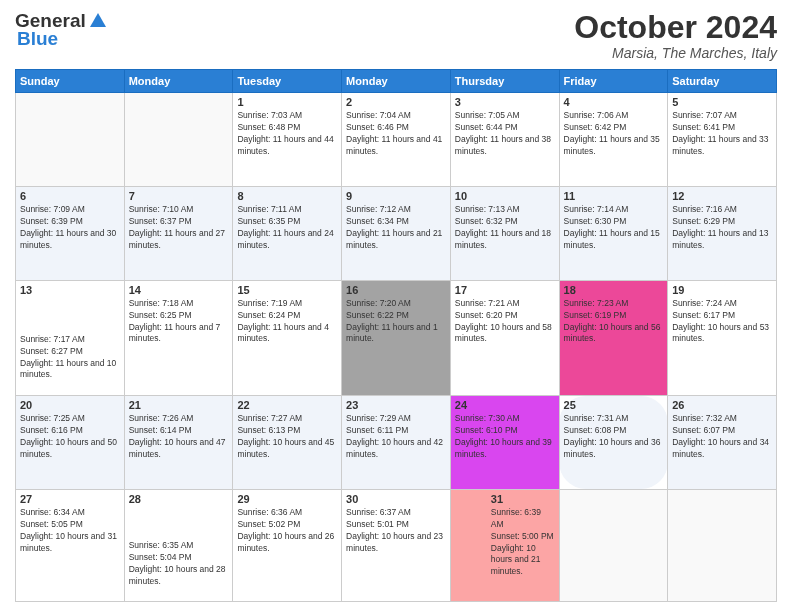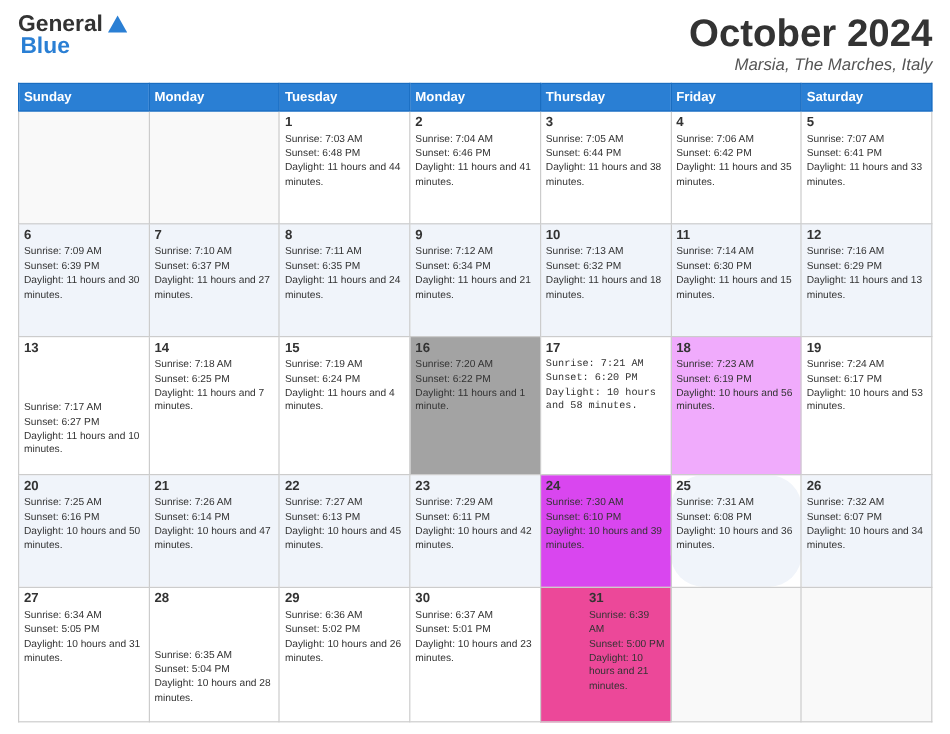--- a/index.html
+++ b/index.html
@@ -214,25 +214,25 @@
 Daylight: 11 hours and 4 minutes.</div>
           </td>
           <td style="background: #a3a3a3;">
             <span class="day-number">16</span>
             <div class="day-info" style="white-space: pre-line;">Sunrise: 7:20 AM
 Sunset: 6:22 PM
 Daylight: 11 hours and 1 minute.</div>
           </td>
           <td style="background: rgb(255, 255, 255);">
             <span class="day-number">17</span>
-            <div class="day-info" style="white-space: pre-line; font-family: Liberation Mono, monospace;">Sunrise: 7:21 AM
+            <div class="day-info" style="white-space: pre-line;">Sunrise: 7:21 AM
 Sunset: 6:20 PM
 Daylight: 10 hours and 58 minutes.</div>
           </td>
-          <td style="background: #f0abfc;">
+          <td style="background: #ec4899;">
             <span class="day-number">18</span>
             <div class="day-info" style="white-space: pre-line;">Sunrise: 7:23 AM
 Sunset: 6:19 PM
 Daylight: 10 hours and 56 minutes.</div>
           </td>
           <td style="background: rgb(255, 255, 255);">
             <span class="day-number">19</span>
             <div class="day-info" style="white-space: pre-line;">Sunrise: 7:24 AM
 Sunset: 6:17 PM
 Daylight: 10 hours and 53 minutes.</div>
@@ -300,21 +300,21 @@
             <div class="day-info" style="white-space: pre-line;">Sunrise: 6:36 AM
 Sunset: 5:02 PM
 Daylight: 10 hours and 26 minutes.</div>
           </td>
           <td style="background: rgb(255, 255, 255);">
             <span class="day-number">30</span>
             <div class="day-info" style="white-space: pre-line;">Sunrise: 6:37 AM
 Sunset: 5:01 PM
 Daylight: 10 hours and 23 minutes.</div>
           </td>
-          <td style="background: #ec4899; padding-left: 40px;">
+          <td style="background: #fca5a5; padding-left: 40px;">
             <span class="day-number">31</span>
             <div class="day-info" style="white-space: pre-line;">Sunrise: 6:39 AM
 Sunset: 5:00 PM
 Daylight: 10 hours and 21 minutes.</div>
           </td>
           <td class="empty" style="background: rgb(249, 249, 249);"></td>
           <td class="empty" style="background: rgb(249, 249, 249);"></td>
         </tr>
       </tbody>
   </table>

